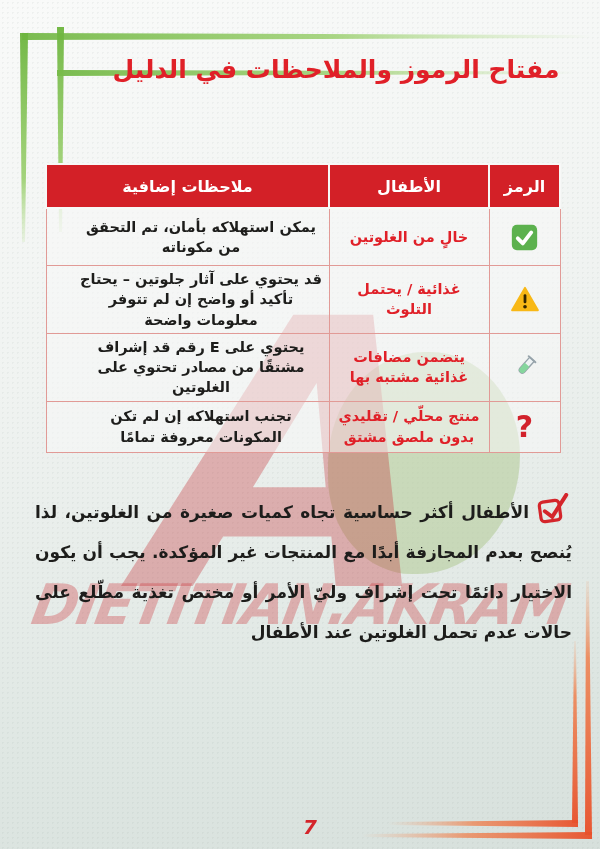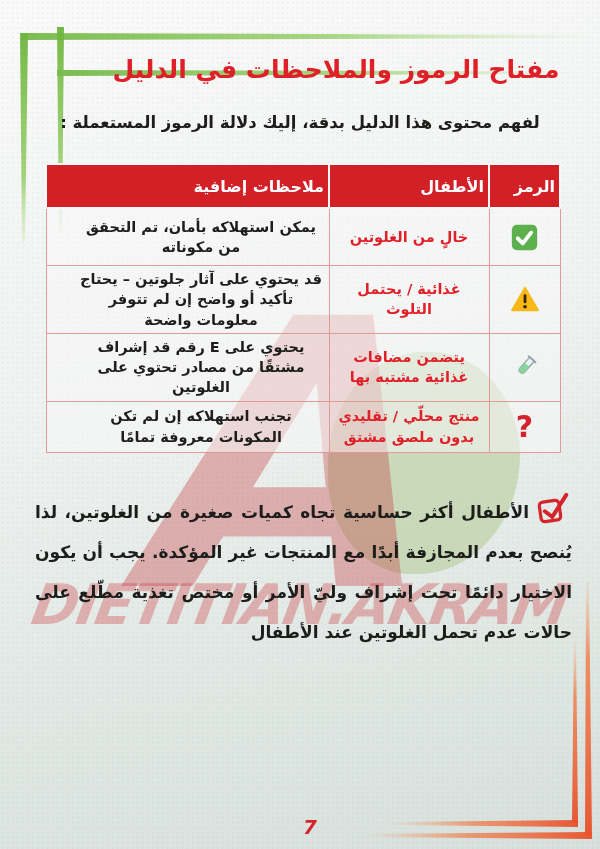--- a/index.html
+++ b/index.html
@@ -45,21 +45,21 @@
   }
 
   
   table.key{
     position:absolute;top:163px;right:39px;width:514px;z-index:2;
     border-collapse:collapse;table-layout:fixed;
     border:1px solid #d06c67;
   }
   table.key th{
     background:#d32027;color:#ffffff;font-size:16px;font-weight:bold;
-    border:2.5px solid #f7f8f7;height:42px;padding:0 4px;text-align:right;
+    border:2.5px solid #f7f8f7;height:42px;padding:0 4px;
   }
   table.key td{
     border:1px solid #e19a96;text-align:center;vertical-align:middle;
     padding:3px 6px;font-weight:bold;font-size:14.5px;line-height:1.4;
     background:rgba(247,248,247,0.55);
   }
   table.key td.c-sym{padding:2px 0;}
   table.key td.c-meaning{color:#e02028;}
   table.key td.c-notes{color:#1d1d1b;padding-left:33px;}
   table.key tbody tr:nth-child(1) td{height:50px;}
@@ -127,21 +127,20 @@
     <polygon points="572,254 578,254 576,72 574,72" fill="url(#ov1)"></polygon>
     <polygon points="592,263 362,265 362,268 592,270" fill="url(#oh1)"></polygon>
     <polygon points="578,251 388,253 388,256 578,258" fill="url(#oh1)"></polygon>
   </svg>
 
   <div class="wm-leaf"></div>
   <div class="wm-letter">A</div>
   <div class="wm-text">DIETITIAN.AKRAM</div>
 
   <div class="title">مفتاح الرموز والملاحظات في الدليل</div>
-  <div class="subtitle">لفهم محتوى هذا الدليل بدقة، إليك دلالة الرموز المستعملة :</div>
 
   <table class="key" dir="rtl">
     <colgroup>
         <col style="width:71px">
         <col style="width:160px">
         <col style="width:283px">
       </colgroup>
     <thead>
       <tr>
         <th>الرمز</th>

